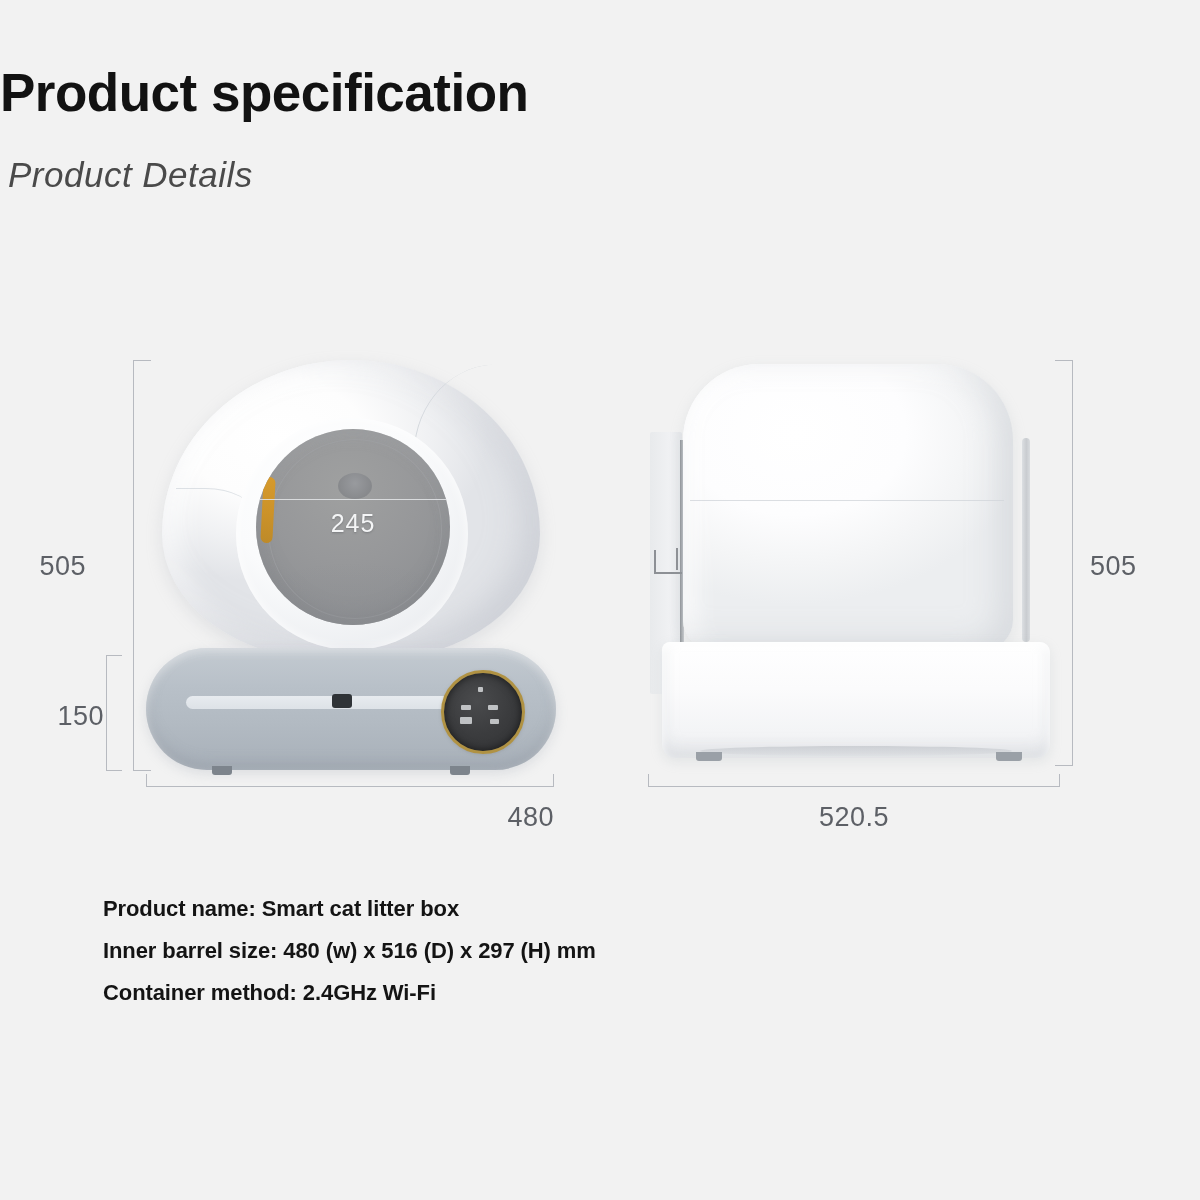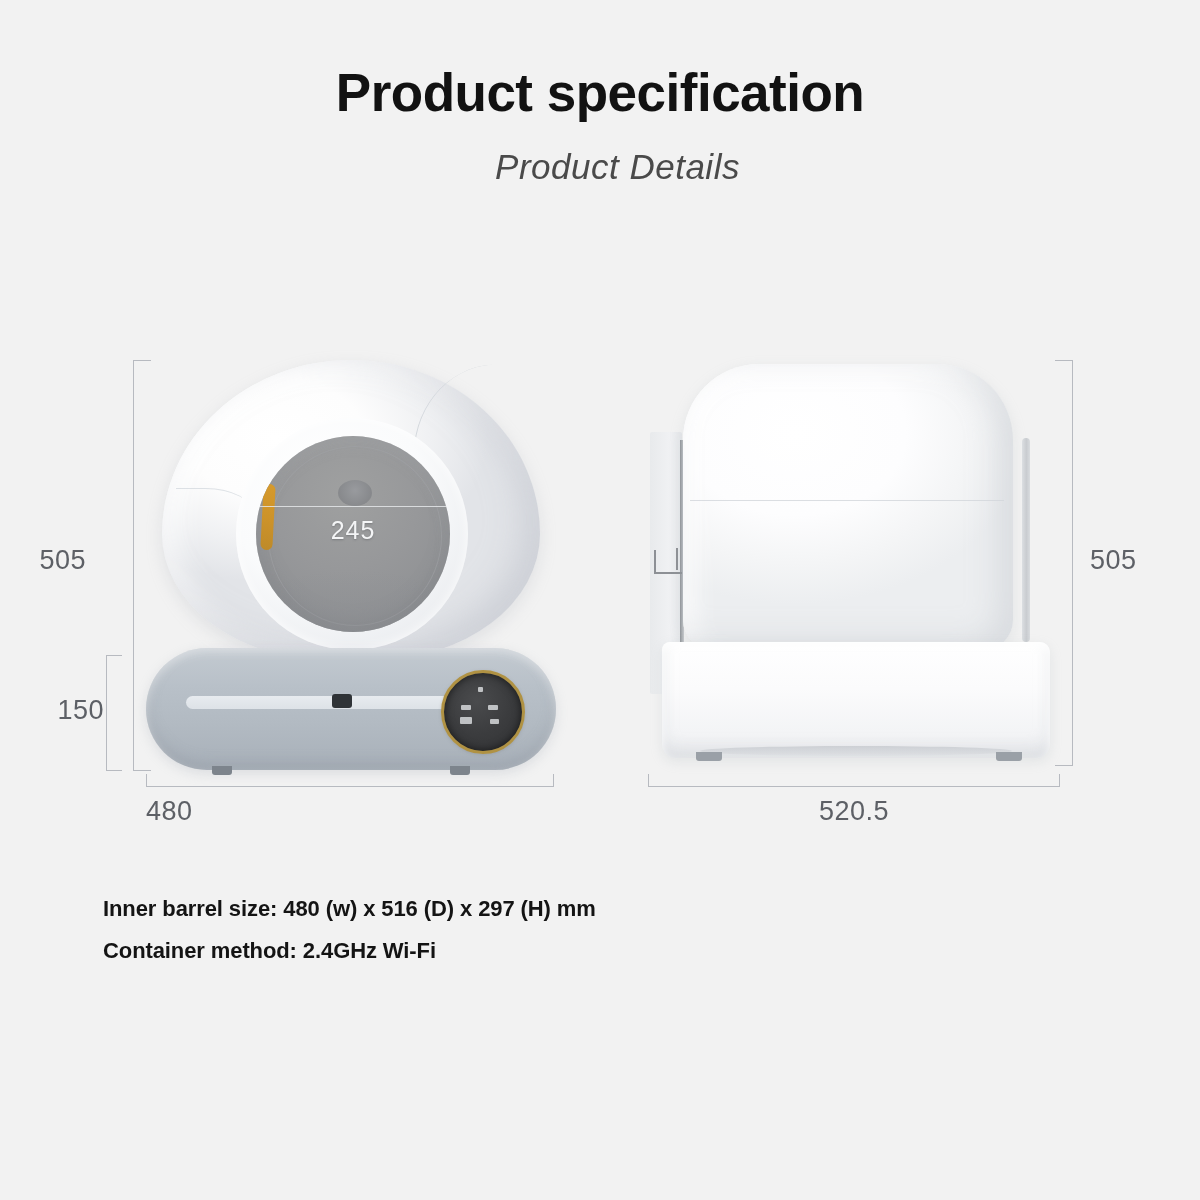--- a/index.html
+++ b/index.html
@@ -13,58 +13,57 @@
     font-family: "Liberation Sans", sans-serif;
     overflow: hidden;
     position: relative;
   }
 
   
   #header {
     position: absolute;
     top: 0; left: 0;
     width: 1200px;
-    text-align: center;
   }
   #title {
     margin: 0;
     padding-top: 62px;
     font-size: 53px;
     font-weight: 700;
     letter-spacing: -0.5px;
     color: #121212;
     font-family: "Liberation Sans", sans-serif;
   }
   #subtitle {
-    margin: 0;
+    margin: 8px;
     padding-top: 24px;
     font-size: 35px;
     font-style: italic;
     font-weight: 400;
     color: #4a4a4a;
     letter-spacing: 0.5px;
-    padding-left: 35px;
   }
 
   
   #diagram {
     position: absolute;
     top: 0; left: 0;
     width: 1200px;
     height: 860px;
   }
 
   
   .dim-label {
     position: absolute;
     font-size: 27px;
     color: #5d6066;
     font-family: "Liberation Sans", sans-serif;
     letter-spacing: 0.5px;
     white-space: nowrap;
+    margin-top: 6px;
   }
   .dim-vline {
     position: absolute;
     width: 1px;
     background: #b7bac0;
   }
   .dim-hline {
     position: absolute;
     height: 1px;
     background: #b7bac0;
@@ -126,21 +125,21 @@
     top: 58px;
     width: 232px;
     height: 232px;
     border-radius: 50%;
     background: radial-gradient(circle at 38% 30%, #ffffff 0%, #fafbfc 45%, #eceef1 78%, #dfe2e6 100%);
     box-shadow: inset 0 0 12px rgba(255,255,255,0.9);
   }
   #front-opening-inner {
     position: absolute;
     left: 110px;
-    top: 76px;
+    top: 69px;
     width: 194px;
     height: 196px;
     border-radius: 50%;
     background:
       radial-gradient(ellipse 100% 100% at 46% 30%, #9fa0a0 0%, #97989a 38%, #8e9093 72%, #8b8d90 100%);
     box-shadow: inset 0 -8px 18px rgba(120,122,126,0.45),
                 inset 0 6px 14px rgba(175,177,180,0.35);
     overflow: hidden;
   }
   #front-inner-ring {
@@ -393,21 +392,21 @@
   <div class="dim-label" style="left:86px; top:545px; transform:translateX(-100%);">505</div>
 
   <div class="dim-vline" style="left:106px; top:655px; height:115px;"></div>
   <div class="dim-tick-h" style="left:106px; top:655px; width:16px;"></div>
   <div class="dim-tick-h" style="left:106px; top:770px; width:16px;"></div>
   <div class="dim-label" style="left:104px; top:695px; transform:translateX(-100%);">150</div>
 
   <div class="dim-hline" style="left:146px; top:786px; width:408px;"></div>
   <div class="dim-tick-v" style="left:146px; top:774px; height:13px;"></div>
   <div class="dim-tick-v" style="left:553px; top:774px; height:13px;"></div>
-  <div class="dim-label" style="left:146px; top:796px; width:408px; text-align:left;">480</div>
+  <div class="dim-label" style="left:146px; top:796px; width:408px; text-align:right;">480</div>
 
   <div class="dim-vline" style="left:1072px; top:360px; height:405px;"></div>
   <div class="dim-tick-h" style="left:1055px; top:360px; width:18px;"></div>
   <div class="dim-tick-h" style="left:1055px; top:765px; width:18px;"></div>
   <div class="dim-label" style="left:1090px; top:545px;">505</div>
 
   <div class="dim-hline" style="left:648px; top:786px; width:412px;"></div>
   <div class="dim-tick-v" style="left:648px; top:774px; height:13px;"></div>
   <div class="dim-tick-v" style="left:1059px; top:774px; height:13px;"></div>
   <div class="dim-label" style="left:648px; top:796px; width:412px; text-align:center;">520.5</div>
@@ -452,15 +451,16 @@
     <div id="side-right-strip"></div>
     <div id="side-drawer"></div>
     <div id="side-drawer-edge"></div>
     <div class="side-foot" style="left:46px;"></div>
     <div class="side-foot" style="left:346px;"></div>
   </div>
 
 </div>
 
 <div id="spec-list">
+  <div class="spec-line">Product name: Smart cat litter box</div>
   <div class="spec-line">Inner barrel size: 480 (w) x 516 (D) x 297 (H) mm</div>
   <div class="spec-line">Container method: 2.4GHz Wi-Fi</div>
 </div>
 
 </body></html>

